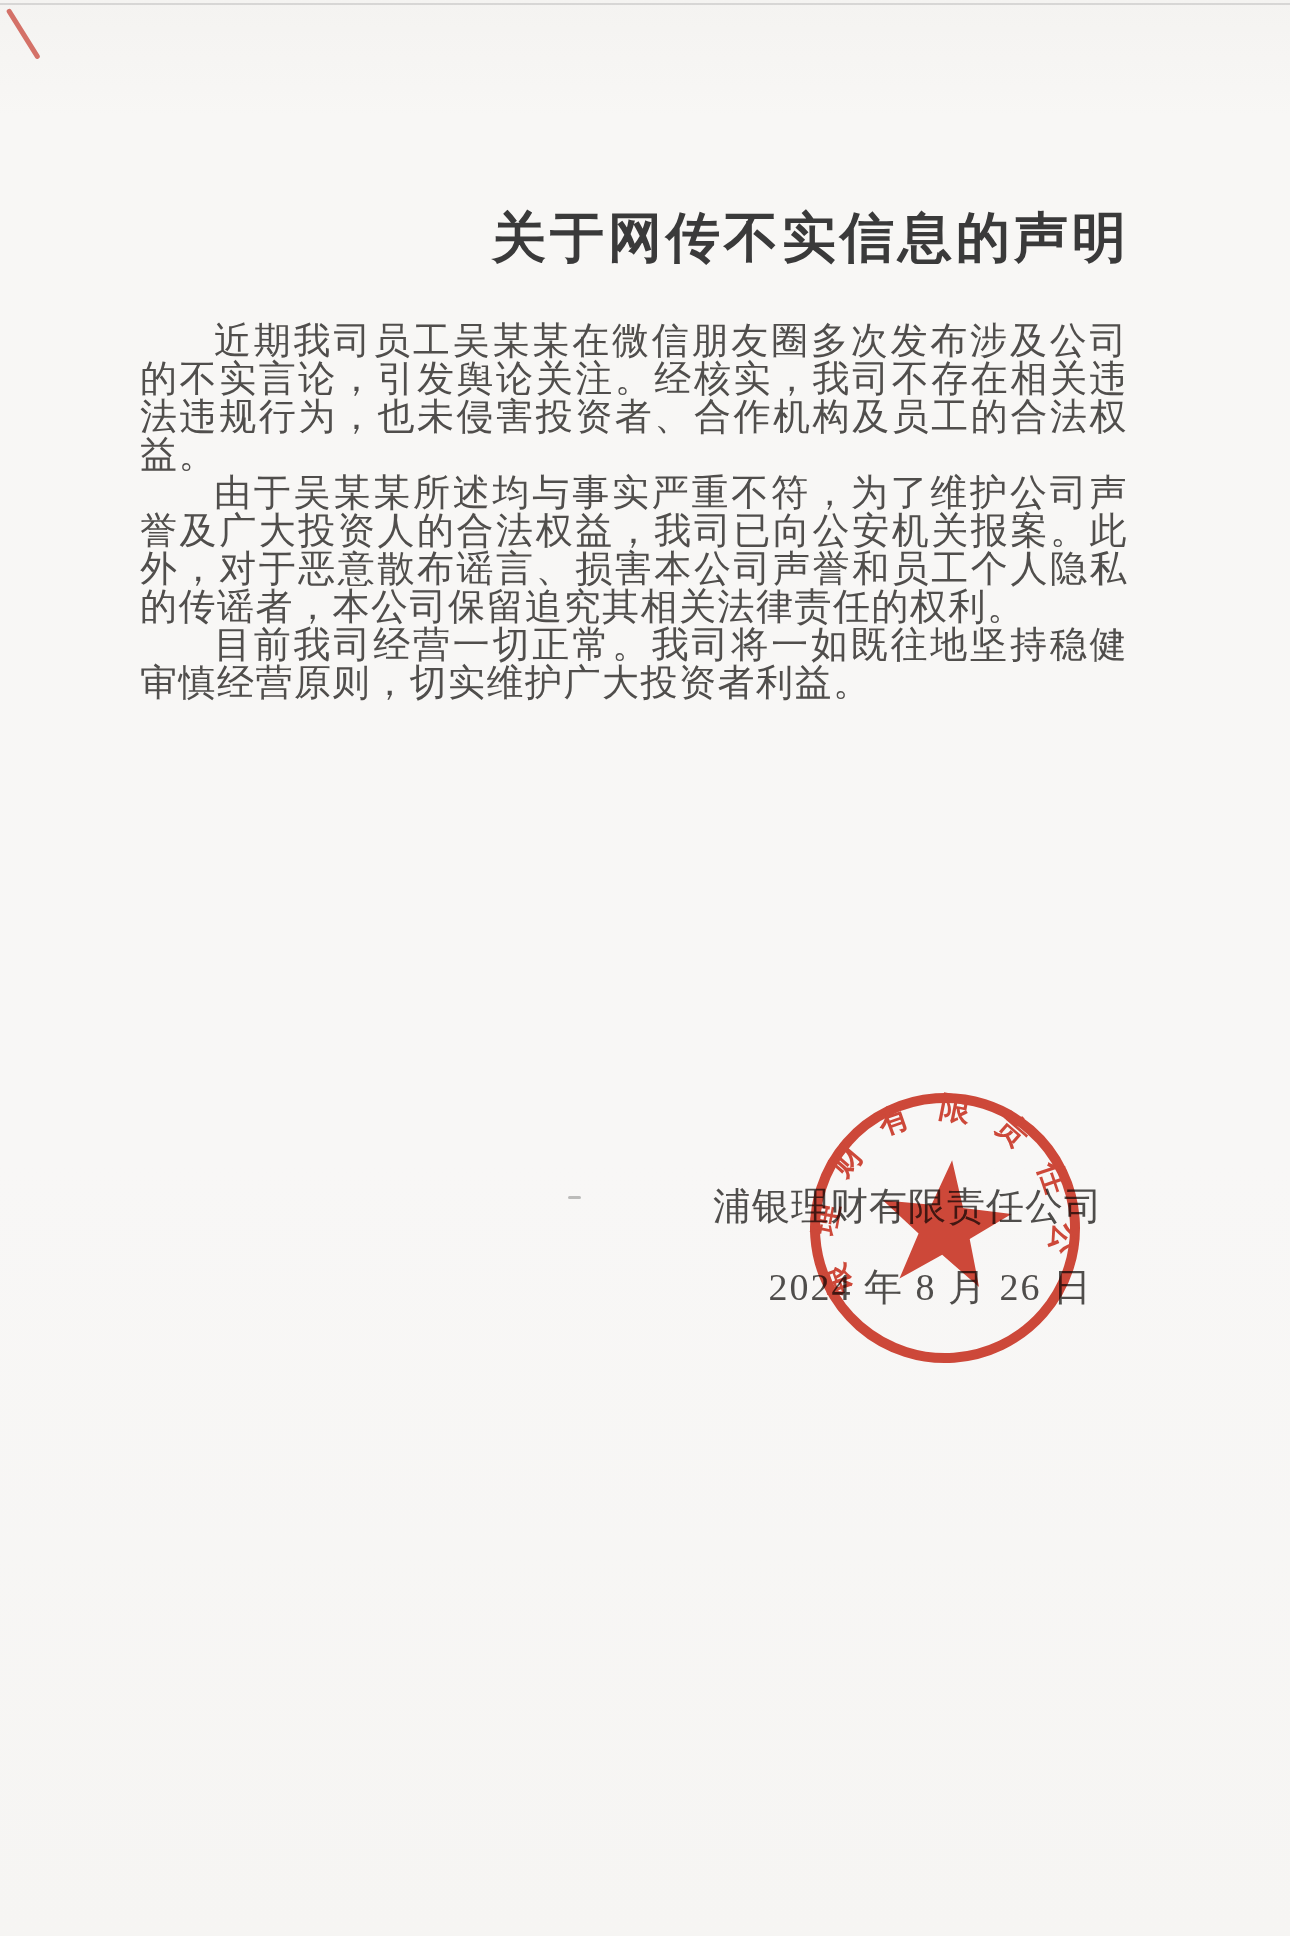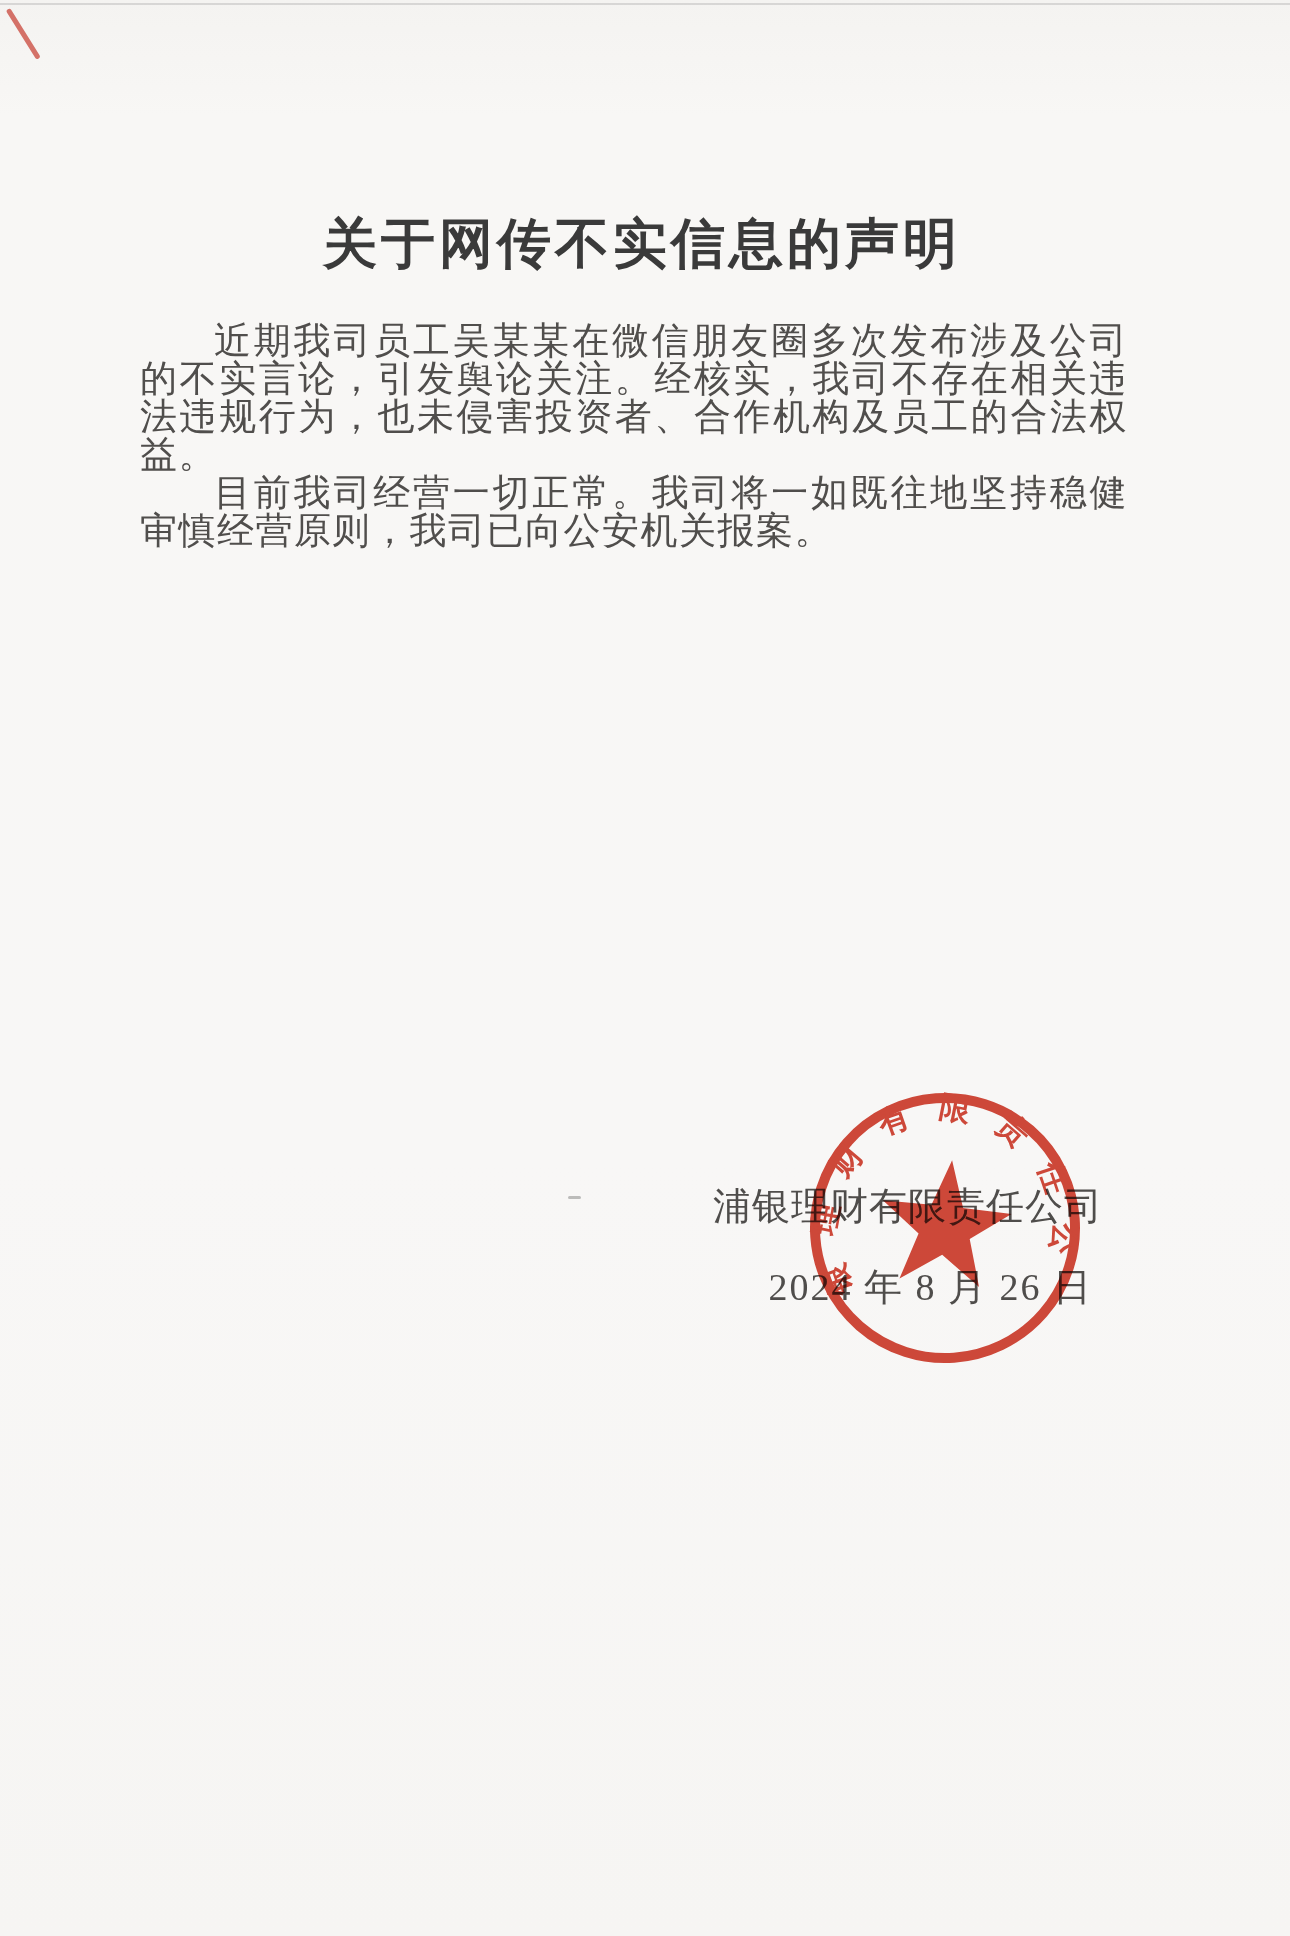--- a/index.html
+++ b/index.html
@@ -14,22 +14,22 @@
   .page::before {
     content:""; position:absolute; top:3px; left:0; right:0; height:2px;
     background:rgba(150,150,150,.30);
   }
   .corner-mark {
     position:absolute; left:10px; top:8px; width:58px; height:5px;
     background:#c8453a; border-radius:3px; opacity:.75;
     transform:rotate(58deg); transform-origin:0 0;
   }
   .doc-title {
-    position:absolute; top:200px; left:140px; width:988px; margin:8px;
-    text-align:center;
+    position:absolute; top:200px; left:140px; width:988px; margin:2px;
+    text-align:right;
     font-family:"Liberation Sans", sans-serif;
     font-weight:bold; font-size:54px; letter-spacing:4px;
     color:#3a3a3a;
   }
   .doc-body {
     position:absolute; top:322px; left:140px; width:988px;
     font-size:37px; line-height:38px; letter-spacing:1.5px;
     color:#504e4c;
     text-align:justify;
   }
@@ -64,21 +64,22 @@
 <body>
 
 <div class="page">
 
   <div class="corner-mark"></div>
 
   <h1 class="doc-title">关于网传不实信息的声明</h1>
 
   <div class="doc-body">
     <p>近期我司员工吴某某在微信朋友圈多次发布涉及公司的不实言论，引发舆论关注。经核实，我司不存在相关违法违规行为，也未侵害投资者、合作机构及员工的合法权益。</p>
-    <p>目前我司经营一切正常。我司将一如既往地坚持稳健审慎经营原则，我司已向公安机关报案。</p>
+    <p>由于吴某某所述均与事实严重不符，为了维护公司声誉及广大投资人的合法权益，我司已向公安机关报案。此外，对于恶意散布谣言、损害本公司声誉和员工个人隐私的传谣者，本公司保留追究其相关法律责任的权利。</p>
+    <p>目前我司经营一切正常。我司将一如既往地坚持稳健审慎经营原则，切实维护广大投资者利益。</p>
   </div>
 
   <div class="stray-mark"></div>
 
   <div class="sig-company">浦银理财有限责任公司</div>
 
   <div class="sig-date">2024 年 8 月 26 日</div>
 
   <svg class="seal" viewBox="-137 -137 274 274" xmlns="http://www.w3.org/2000/svg">
     <circle cx="0" cy="0" r="130" fill="none" stroke="#d03c2c" stroke-width="10"></circle>

